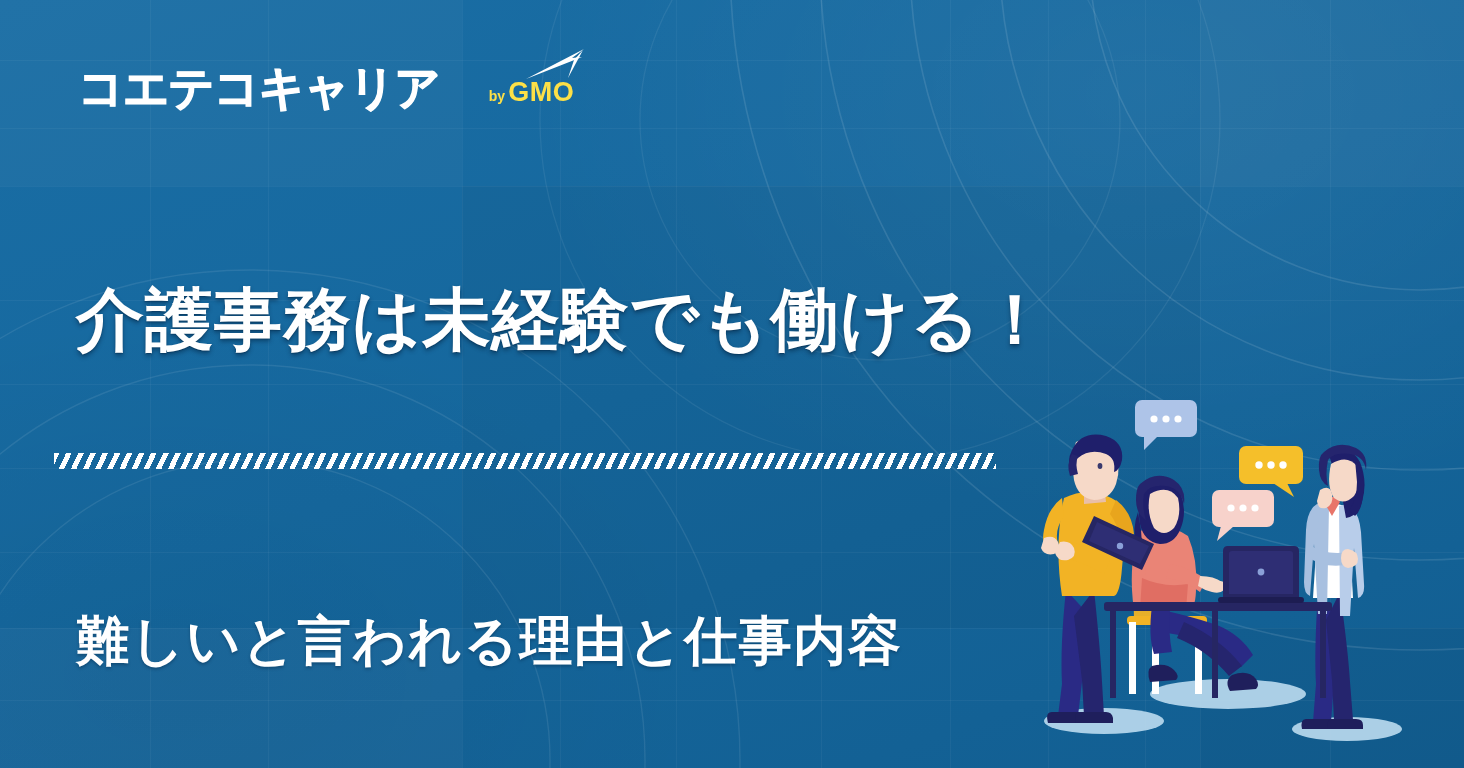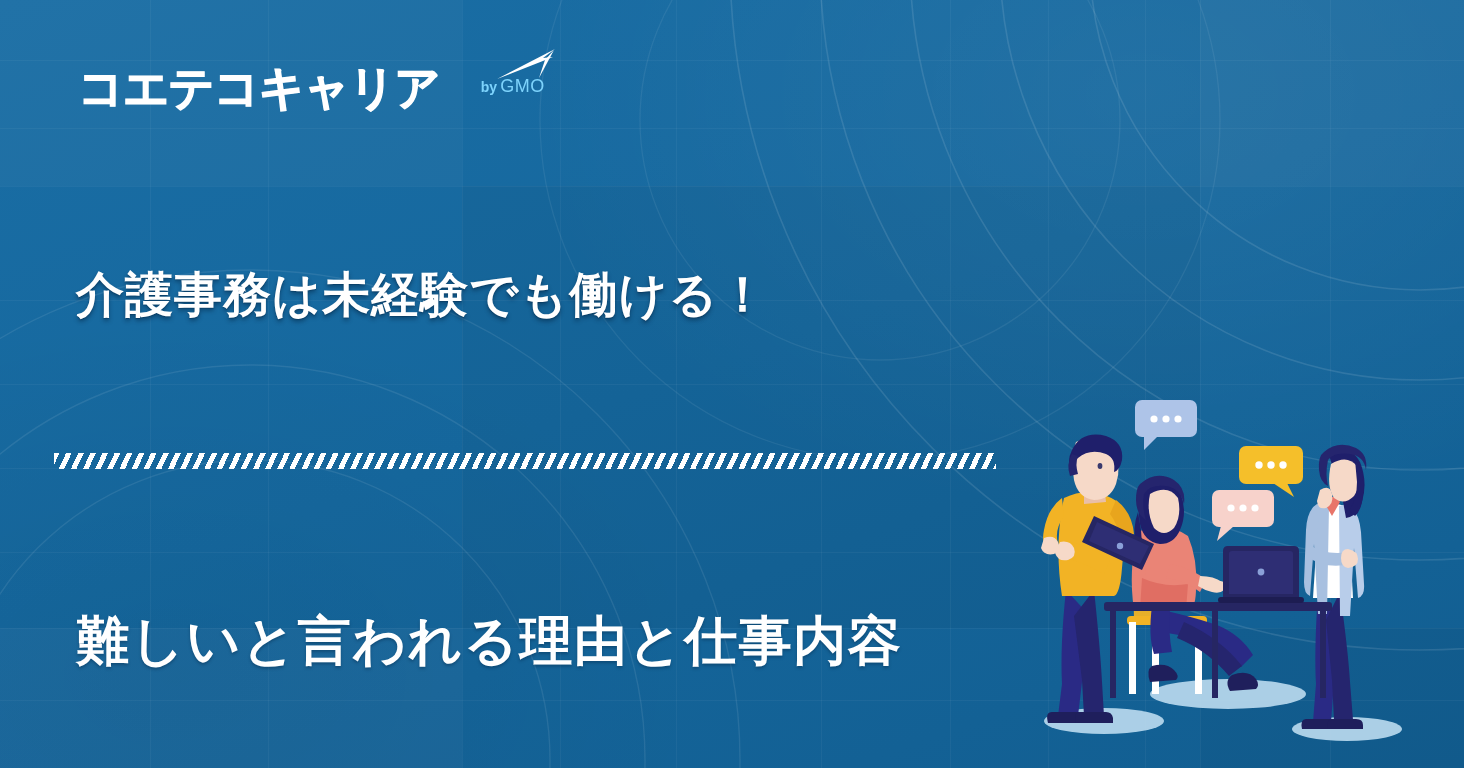--- a/index.html
+++ b/index.html
@@ -62,22 +62,22 @@
   .bg-blocks .blk.dark {
     background: rgba(0,0,0,0.035);
   }
 
   
   .logo {
     position: absolute;
     left: 78px;
     top: 64px;
     display: flex;
-    align-items: center;
-    gap: 0;
+    align-items: flex-end;
+    gap: 8px;
     user-select: none;
   }
   .logo-kana {
     position: relative;
     font-family: "DejaVu Sans", "Liberation Sans", sans-serif;
     font-weight: 700;
     font-size: 47px;
     line-height: 1;
     letter-spacing: -1px;
     color: #ffffff;
@@ -92,43 +92,43 @@
     top: -19px;
     width: 70px;
     height: 40px;
     pointer-events: none;
   }
   .logo-bygmo {
     display: flex;
     align-items: baseline;
     margin-left: 26px;
     margin-bottom: 3px;
-    color: #7dd3fc;
+    color: #fde047;
     white-space: nowrap;
   }
   .logo-by {
     font-size: 14px;
     font-weight: 700;
     letter-spacing: 0px;
     margin-right: 3px;
   }
   .logo-gmo {
-    font-size: 18px;
-    font-weight: 400;
+    font-size: 27px;
+    font-weight: 700;
     letter-spacing: 0.5px;
   }
 
   
   .headline {
     position: absolute;
     left: 76px;
     top: 236px;
     font-family: "DejaVu Sans", "Liberation Sans", sans-serif;
     font-weight: 700;
-    font-size: 48px;
+    font-size: 68px;
     line-height: 1.12;
     letter-spacing: 1px;
     color: #ffffff;
     white-space: nowrap;
     text-shadow:
       0 3px 4px rgba(0,32,60,0.45),
       0 1px 1px rgba(0,32,60,0.35);
   }
 
   

